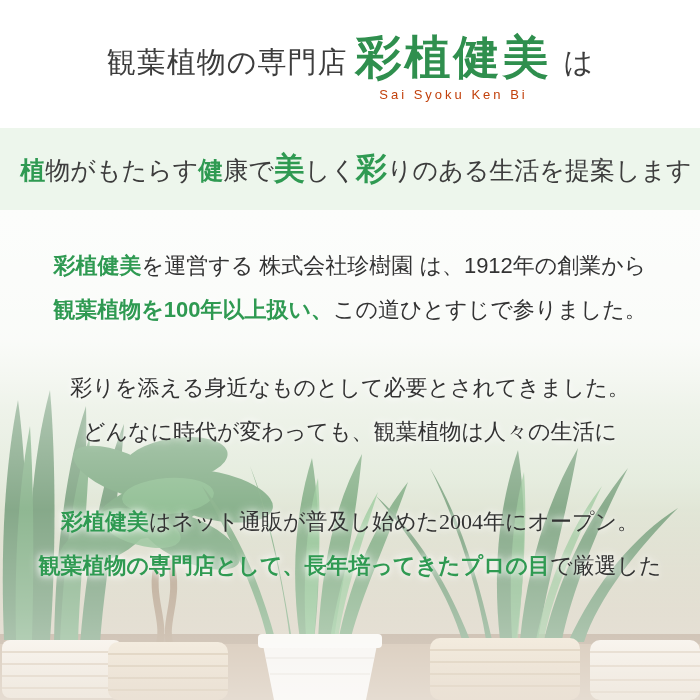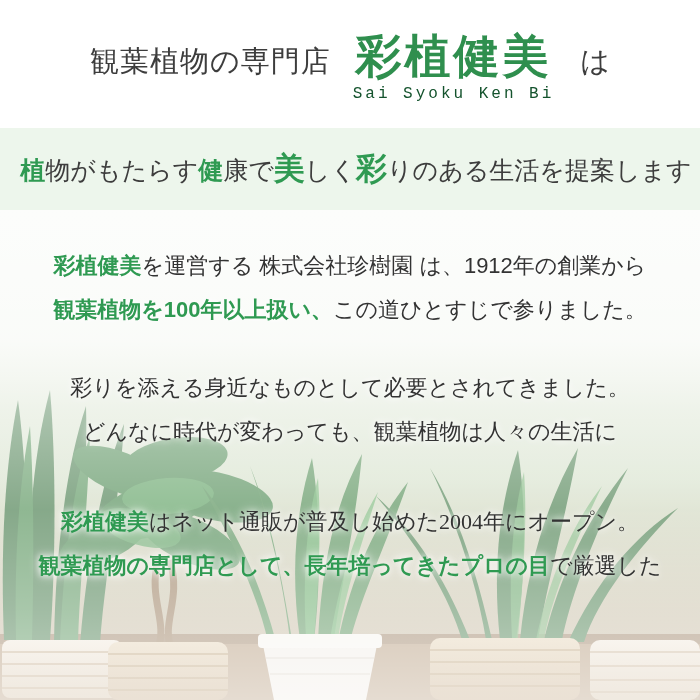--- a/index.html
+++ b/index.html
@@ -32,21 +32,20 @@
     background: #ffffff;
     display: flex;
     align-items: center;
     justify-content: center;
   }
   .headline-inner {
     display: flex;
     align-items: flex-start;
     justify-content: center;
     white-space: nowrap;
-    gap: 14px;
   }
   .headline-lead {
     font-size: 29px;
     color: #3d3d3d;
     letter-spacing: 1px;
     line-height: 1;
     padding-top: 22px;
   }
   .brand-wrap {
     display: flex;
@@ -57,25 +56,25 @@
   .brand-kanji {
     font-size: 46px;
     line-height: 1.05;
     letter-spacing: 3px;
     color: #2f8f4e;
     font-family: "Liberation Serif", serif;
     font-weight: bold;
     padding-top: 8px;
   }
   .brand-romaji {
-    font-size: 16px;
-    color: #14532d;
+    font-size: 13px;
+    color: #c2410c;
     letter-spacing: 3px;
     margin-top: 4px;
-    font-family: Liberation Mono, monospace;
+    font-family: Liberation Sans, sans-serif;
   }
   .headline-tail {
     font-size: 29px;
     color: #3d3d3d;
     line-height: 1;
     padding-top: 22px;
     margin-left: 4px;
   }
 
   

